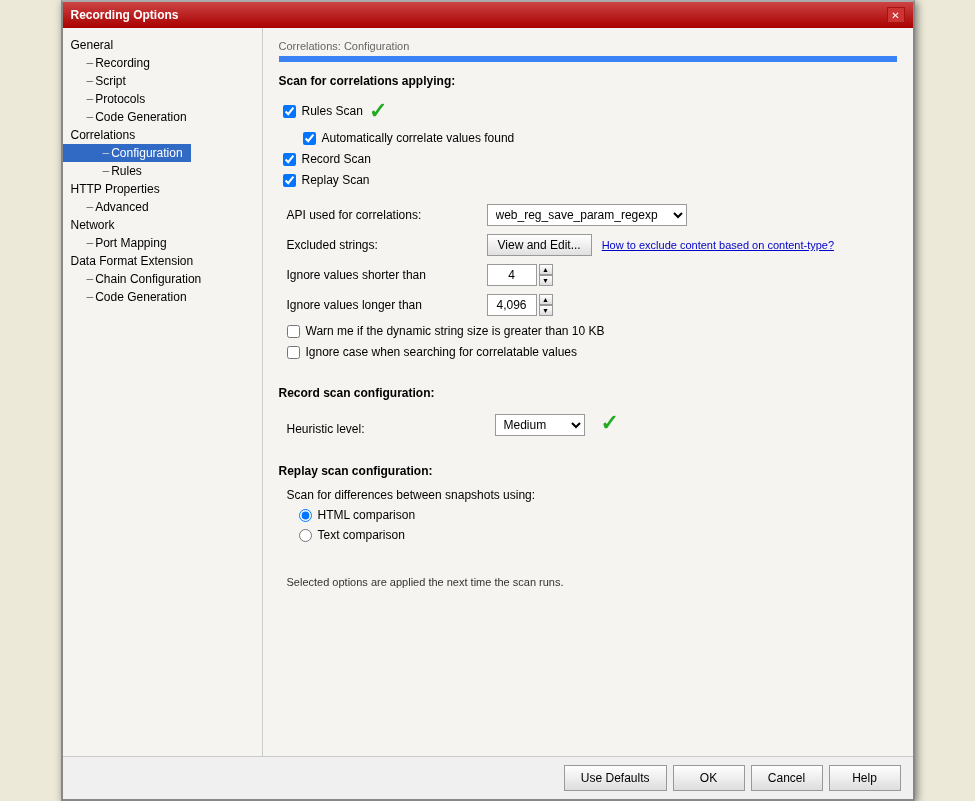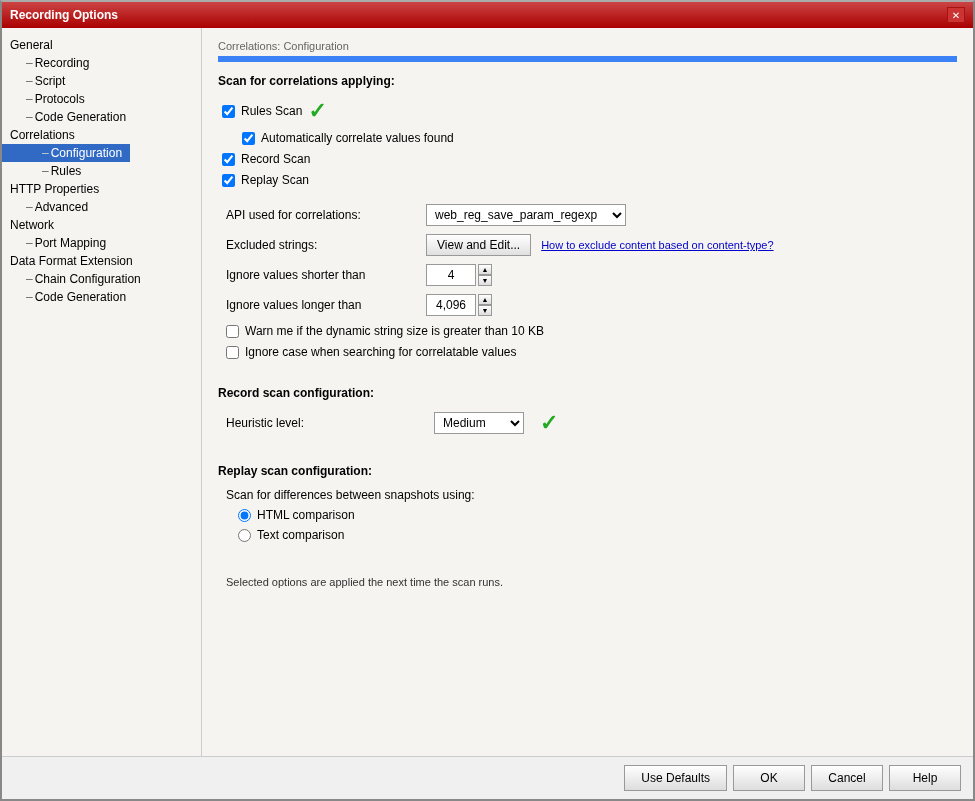--- a/index.html
+++ b/index.html
@@ -6,21 +6,21 @@
     body {
       font-family: "Segoe UI", Tahoma, Arial, sans-serif;
       font-size: 12px;
       background: #ece9d8;
       display: flex;
       align-items: center;
       justify-content: center;
       min-height: 100vh;
     }
     .window {
-      width: 975px;
+      width: 854px;
       height: 801px;
       background: #f0f0f0;
       border: 2px solid #888;
       border-top: 2px solid #aaa;
       box-shadow: 2px 2px 8px rgba(0,0,0,0.5);
       display: flex;
       flex-direction: column;
       position: relative;
     }
     .title-bar {
@@ -219,21 +219,21 @@
       cursor: pointer;
       min-width: 72px;
       height: 26px;
     }
     .cursor-overlay {
       position: relative;
       display: inline-block;
     }
     .heuristic-row {
       display: flex;
-      align-items: center;
+      align-items: flex-end;
       gap: 8px;
     }
   </style>
 </head>
 <body>
 
 <div class="window">
 
   <div class="title-bar">
     <span class="title-bar-text">Recording Options</span>

